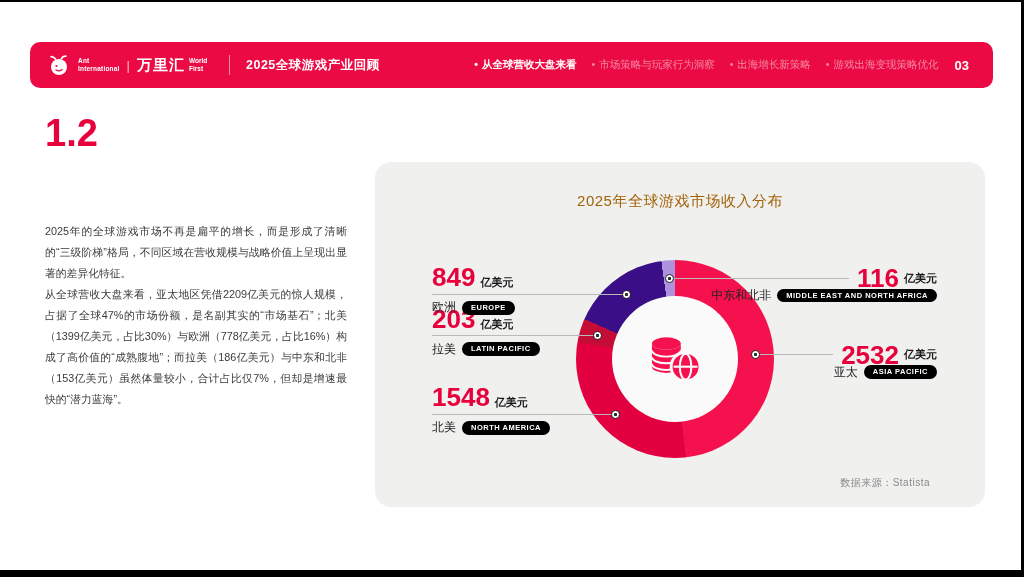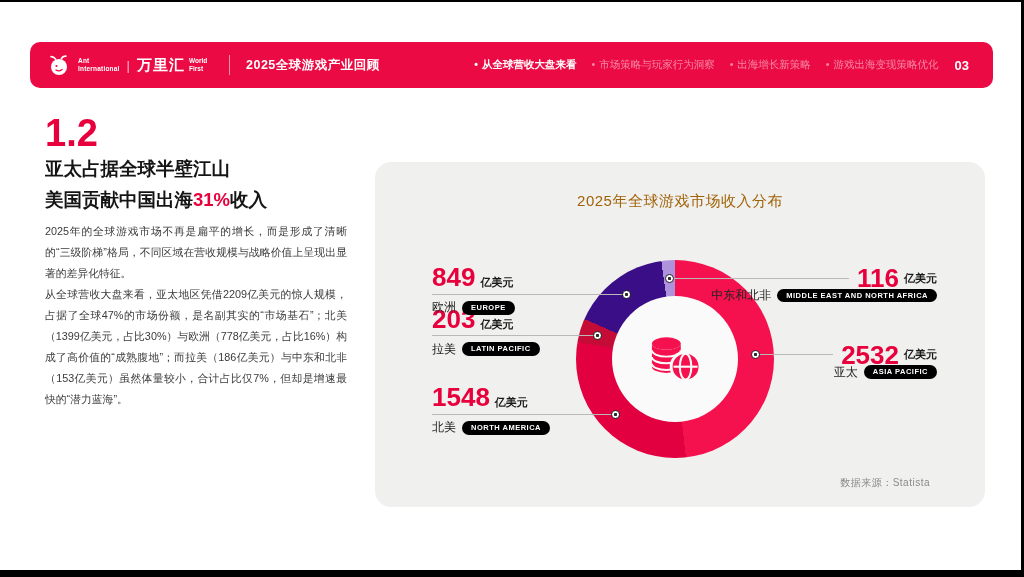--- a/index.html
+++ b/index.html
@@ -84,24 +84,20 @@
     <div class="head-nav">
       <span class="nav-item active"><span class="bullet">•</span><span>从全球营收大盘来看</span></span>
       <span class="nav-item"><span class="bullet">•</span><span>市场策略与玩家行为洞察</span></span>
       <span class="nav-item"><span class="bullet">•</span><span>出海增长新策略</span></span>
       <span class="nav-item"><span class="bullet">•</span><span>游戏出海变现策略优化</span></span>
     </div>
     <div class="page-num">03</div>
   </div>
 
   <div class="sec-number">1.2</div>
-  <div class="sec-title">
-    <div>亚太占据全球半壁江山</div>
-    <div><span>美国贡献中国出海</span><span class="hl">31%</span><span>收入</span></div>
-  </div>
   <div class="sec-body">
     <p>2025年的全球游戏市场不再是扁平的增长，而是形成了清晰的“三级阶梯”格局，不同区域在营收规模与战略价值上呈现出显著的差异化特征。</p>
     <p>从全球营收大盘来看，亚太地区凭借2209亿美元的惊人规模，占据了全球47%的市场份额，是名副其实的“市场基石”；北美（1399亿美元，占比30%）与欧洲（778亿美元，占比16%）构成了高价值的“成熟腹地”；而拉美（186亿美元）与中东和北非（153亿美元）虽然体量较小，合计占比仅7%，但却是增速最快的“潜力蓝海”。</p>
   </div>
 
   <div class="chart-card">
     <div class="chart-title">2025年全球游戏市场收入分布</div>
     <div class="chart-area">
       <div class="donut-ring" style="background: conic-gradient(rgb(245, 17, 77) 0deg, rgb(245, 17, 77) 173.689deg, rgb(226, 0, 65) 173.689deg, rgb(226, 0, 65) 279.878deg, rgb(196, 12, 54) 279.878deg, rgb(196, 12, 54) 293.803deg, rgb(58, 14, 135) 293.803deg, rgb(58, 14, 135) 352.043deg, rgb(174, 147, 220) 352.043deg, rgb(174, 147, 220) 360deg);"></div>
       <div class="donut-hole">

